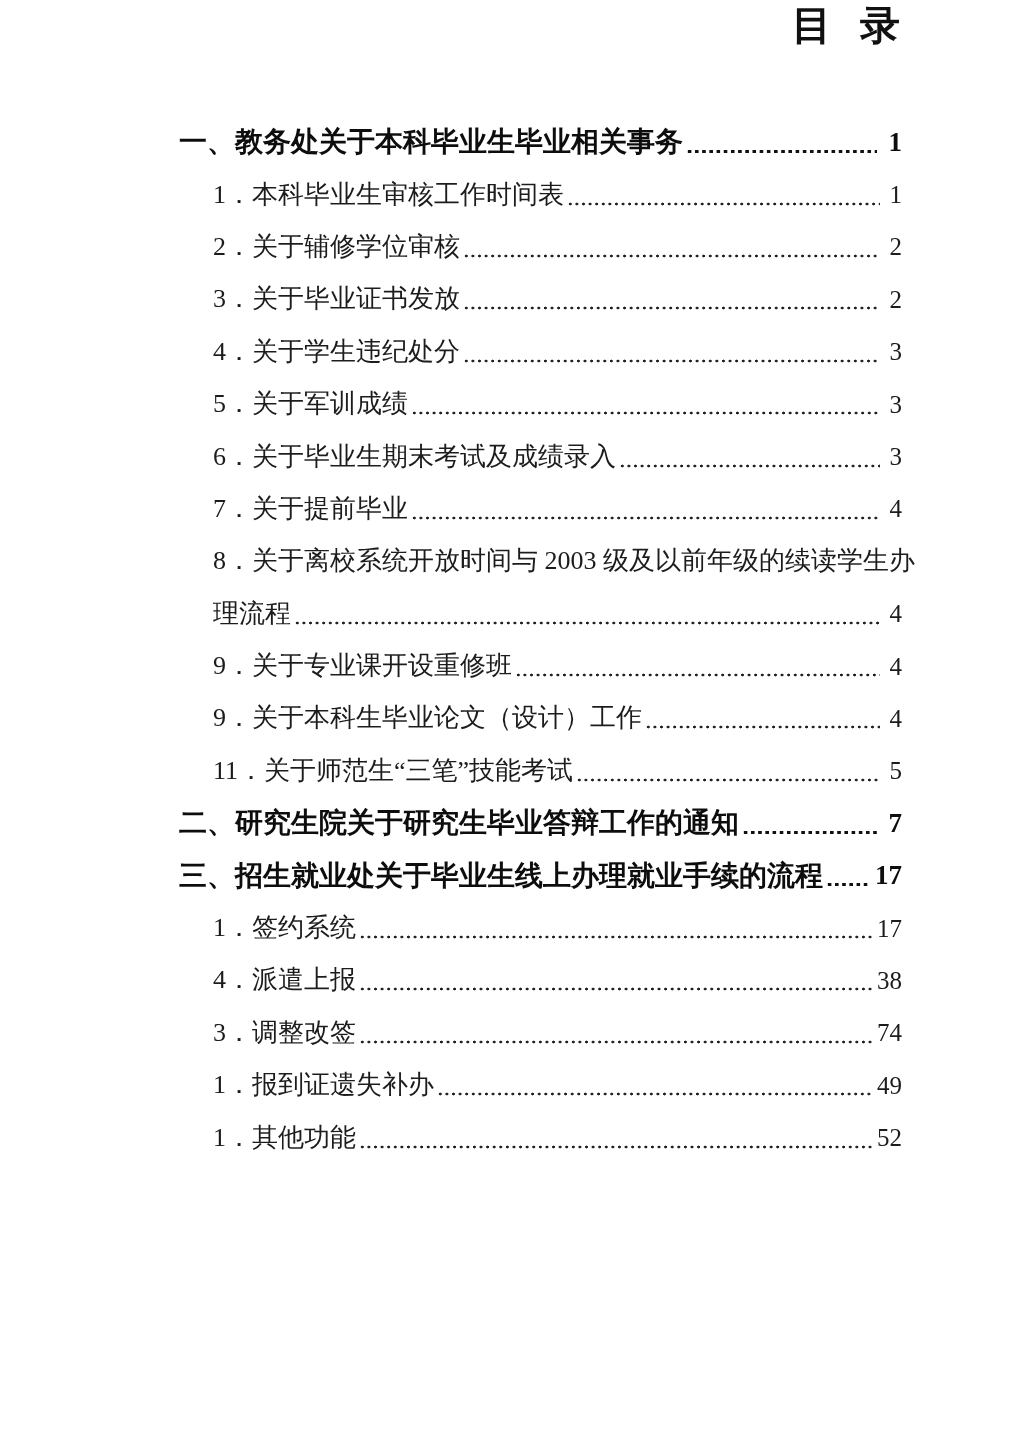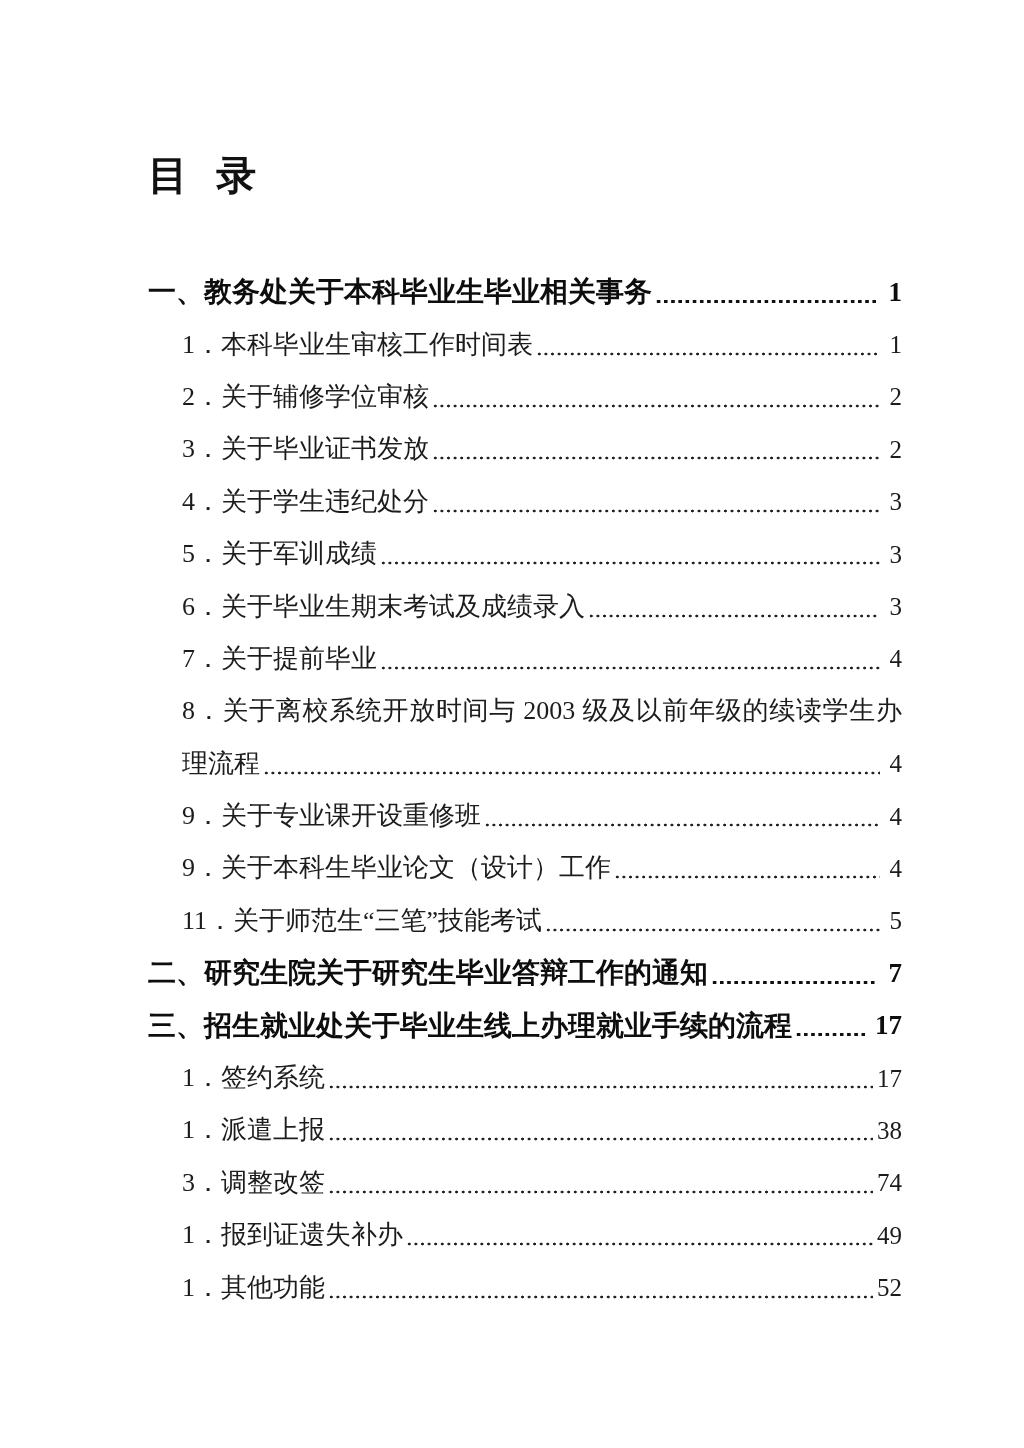--- a/index.html
+++ b/index.html
@@ -15,43 +15,43 @@
     color: #141414;
     overflow: hidden;
   }
   .page {
     position: absolute;
     left: 148px;
     top: 0;
     width: 754px;
   }
   .doc-title {
-    margin-top: 150px;
     height: 50px;
     line-height: 50px;
-    text-align: left;
+    text-align: right;
     font-family: "Liberation Sans", "DejaVu Sans", sans-serif;
     font-weight: bold;
     font-size: 40px;
     letter-spacing: 2px;
     white-space: pre;
     color: #111111;
   }
   .toc-list {
     margin-top: 66px;
   }
   .toc-row {
     display: flex;
     align-items: center;
     height: 52.4px;
     white-space: nowrap;
   }
   .toc-row .label {
     line-height: 1;
     white-space: pre;
+    margin-left: 31px;
   }
   
   .toc-row.lvl1 .label {
     font-family: "Liberation Sans", "DejaVu Sans", sans-serif;
     font-weight: bold;
     font-size: 28px;
     color: #0d0d0d;
   }
   
   .toc-row.lvl2 {
@@ -179,21 +179,21 @@
         <span class="label">三、招生就业处关于毕业生线上办理就业手续的流程</span>
         <span class="dots"></span>
         <span class="page-num">17</span>
       </div>
       <div class="toc-row lvl2">
         <span class="label">1．签约系统</span>
         <span class="dots"></span>
         <span class="page-num">17</span>
       </div>
       <div class="toc-row lvl2">
-        <span class="label">1．派遣上报</span>
+        <span class="label">4．派遣上报</span>
         <span class="dots"></span>
         <span class="page-num">38</span>
       </div>
       <div class="toc-row lvl2">
         <span class="label">3．调整改签</span>
         <span class="dots"></span>
         <span class="page-num">74</span>
       </div>
       <div class="toc-row lvl2">
         <span class="label">1．报到证遗失补办</span>

